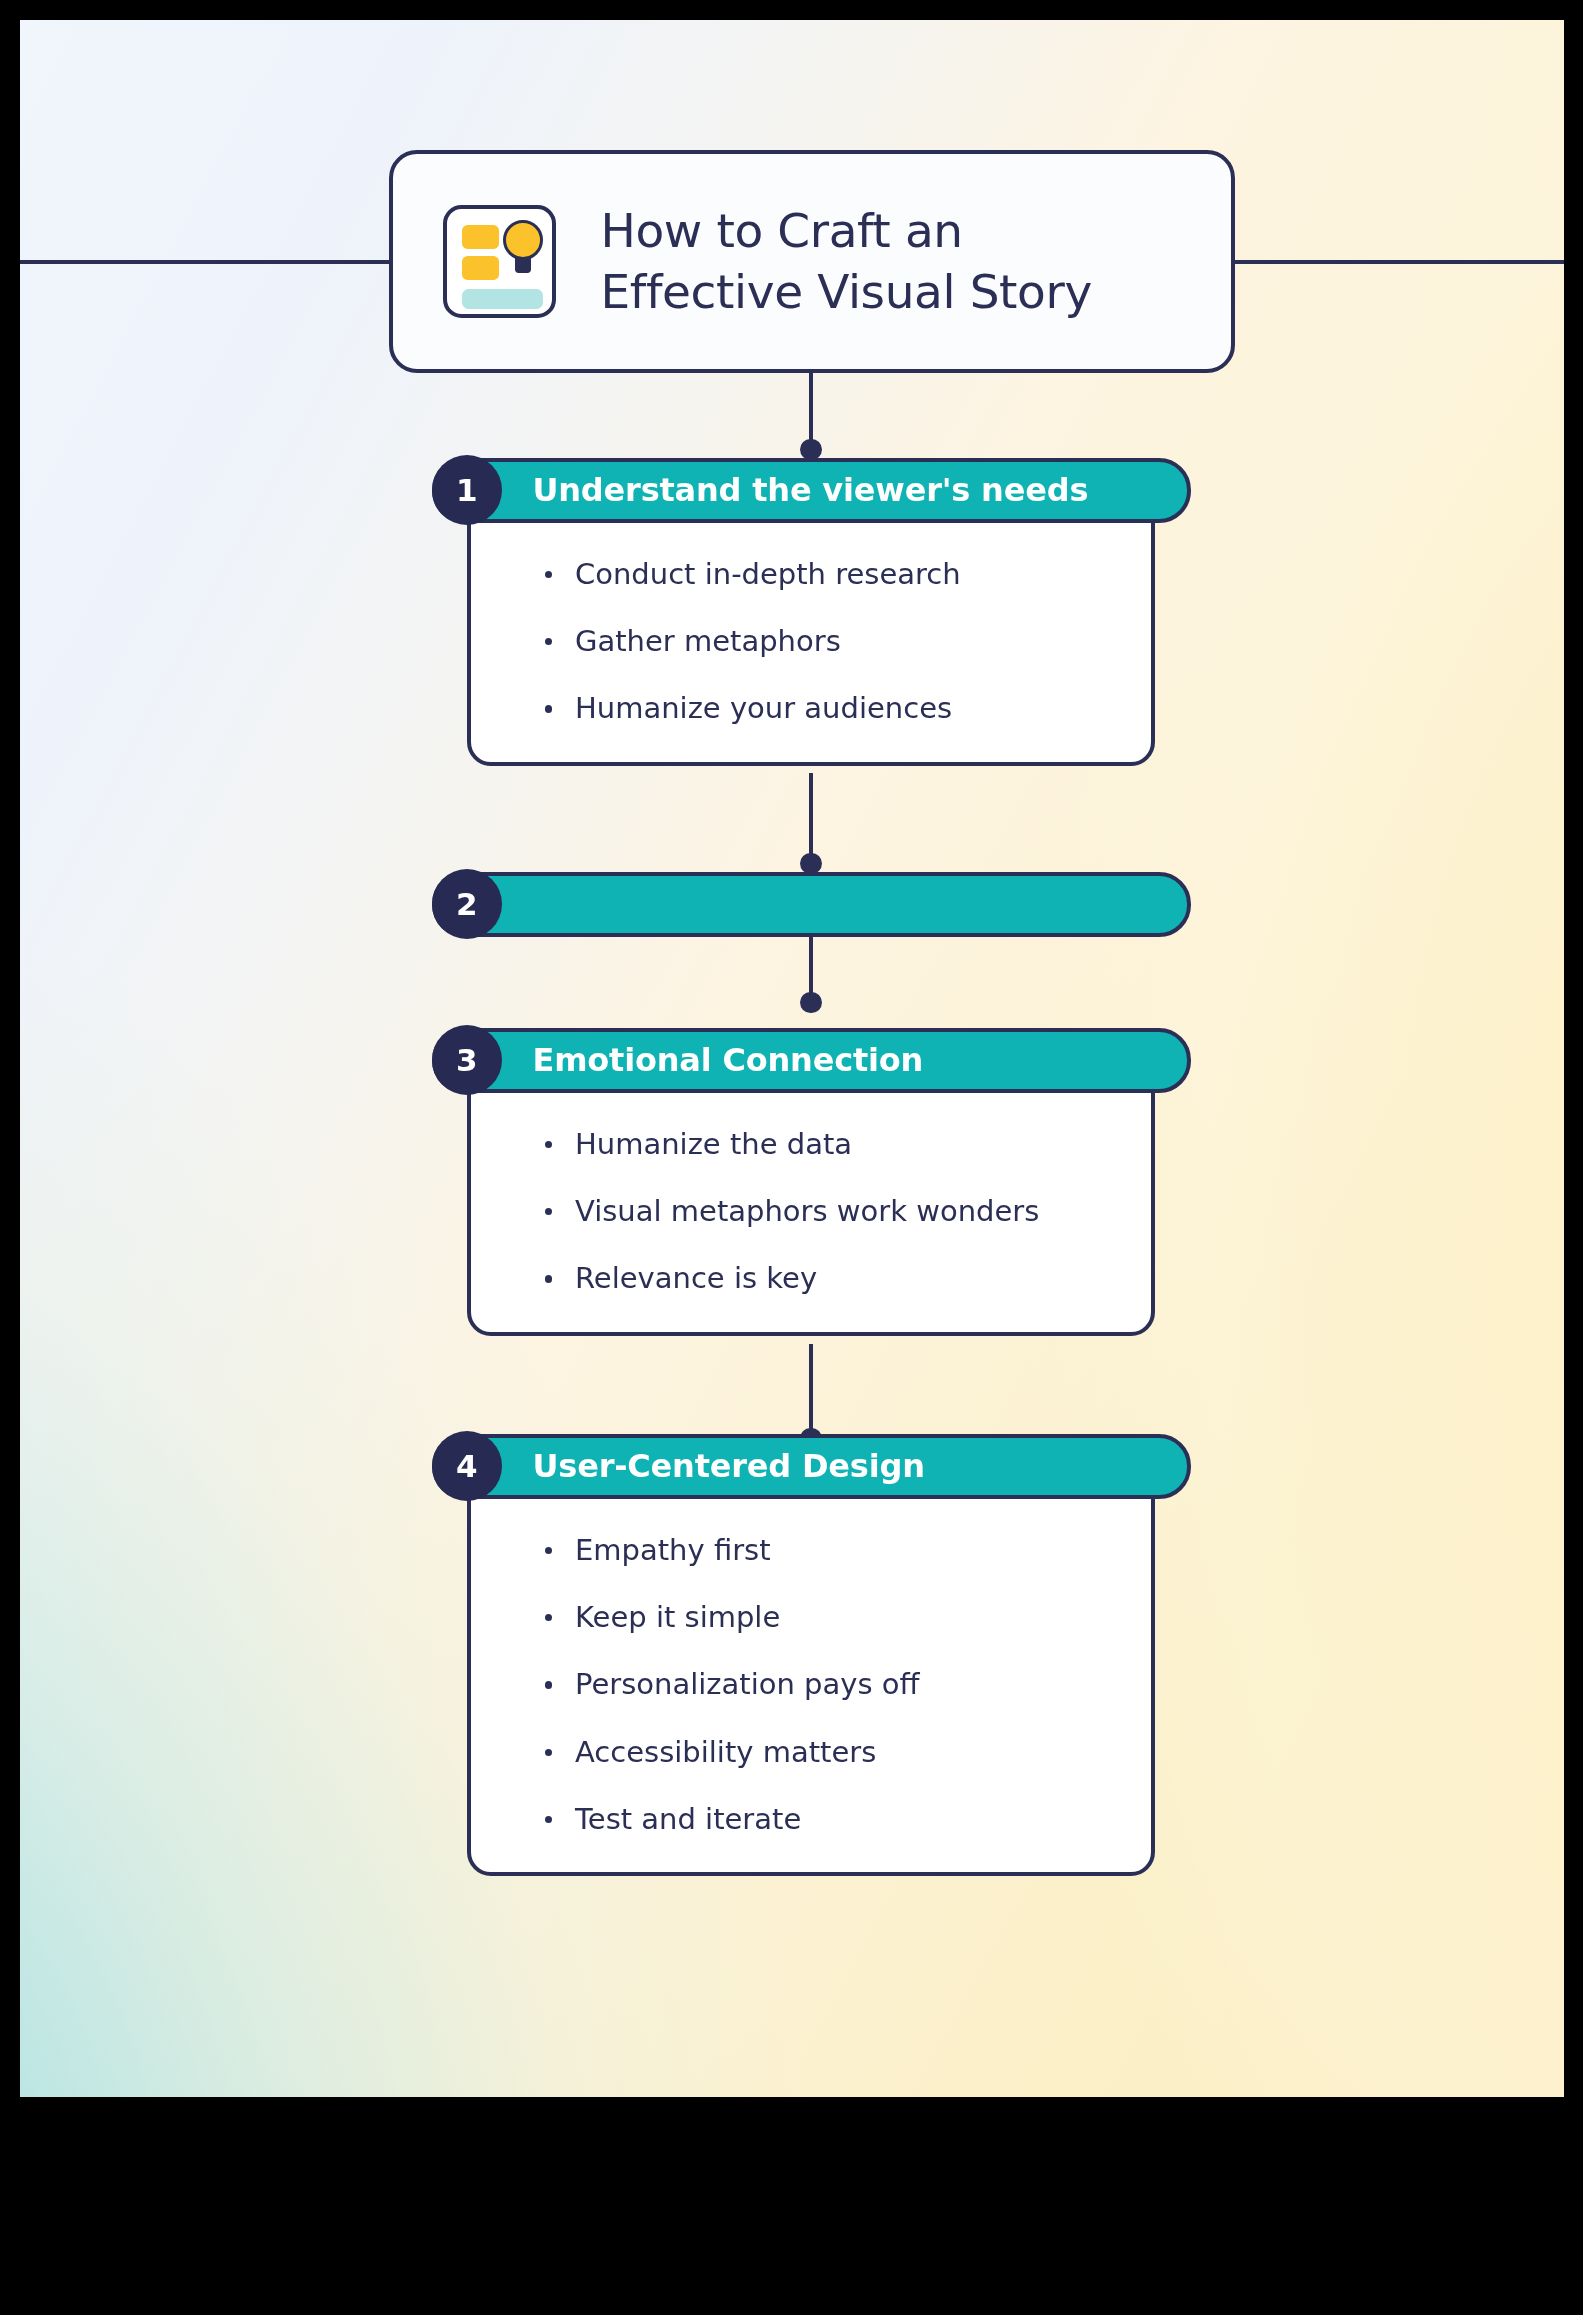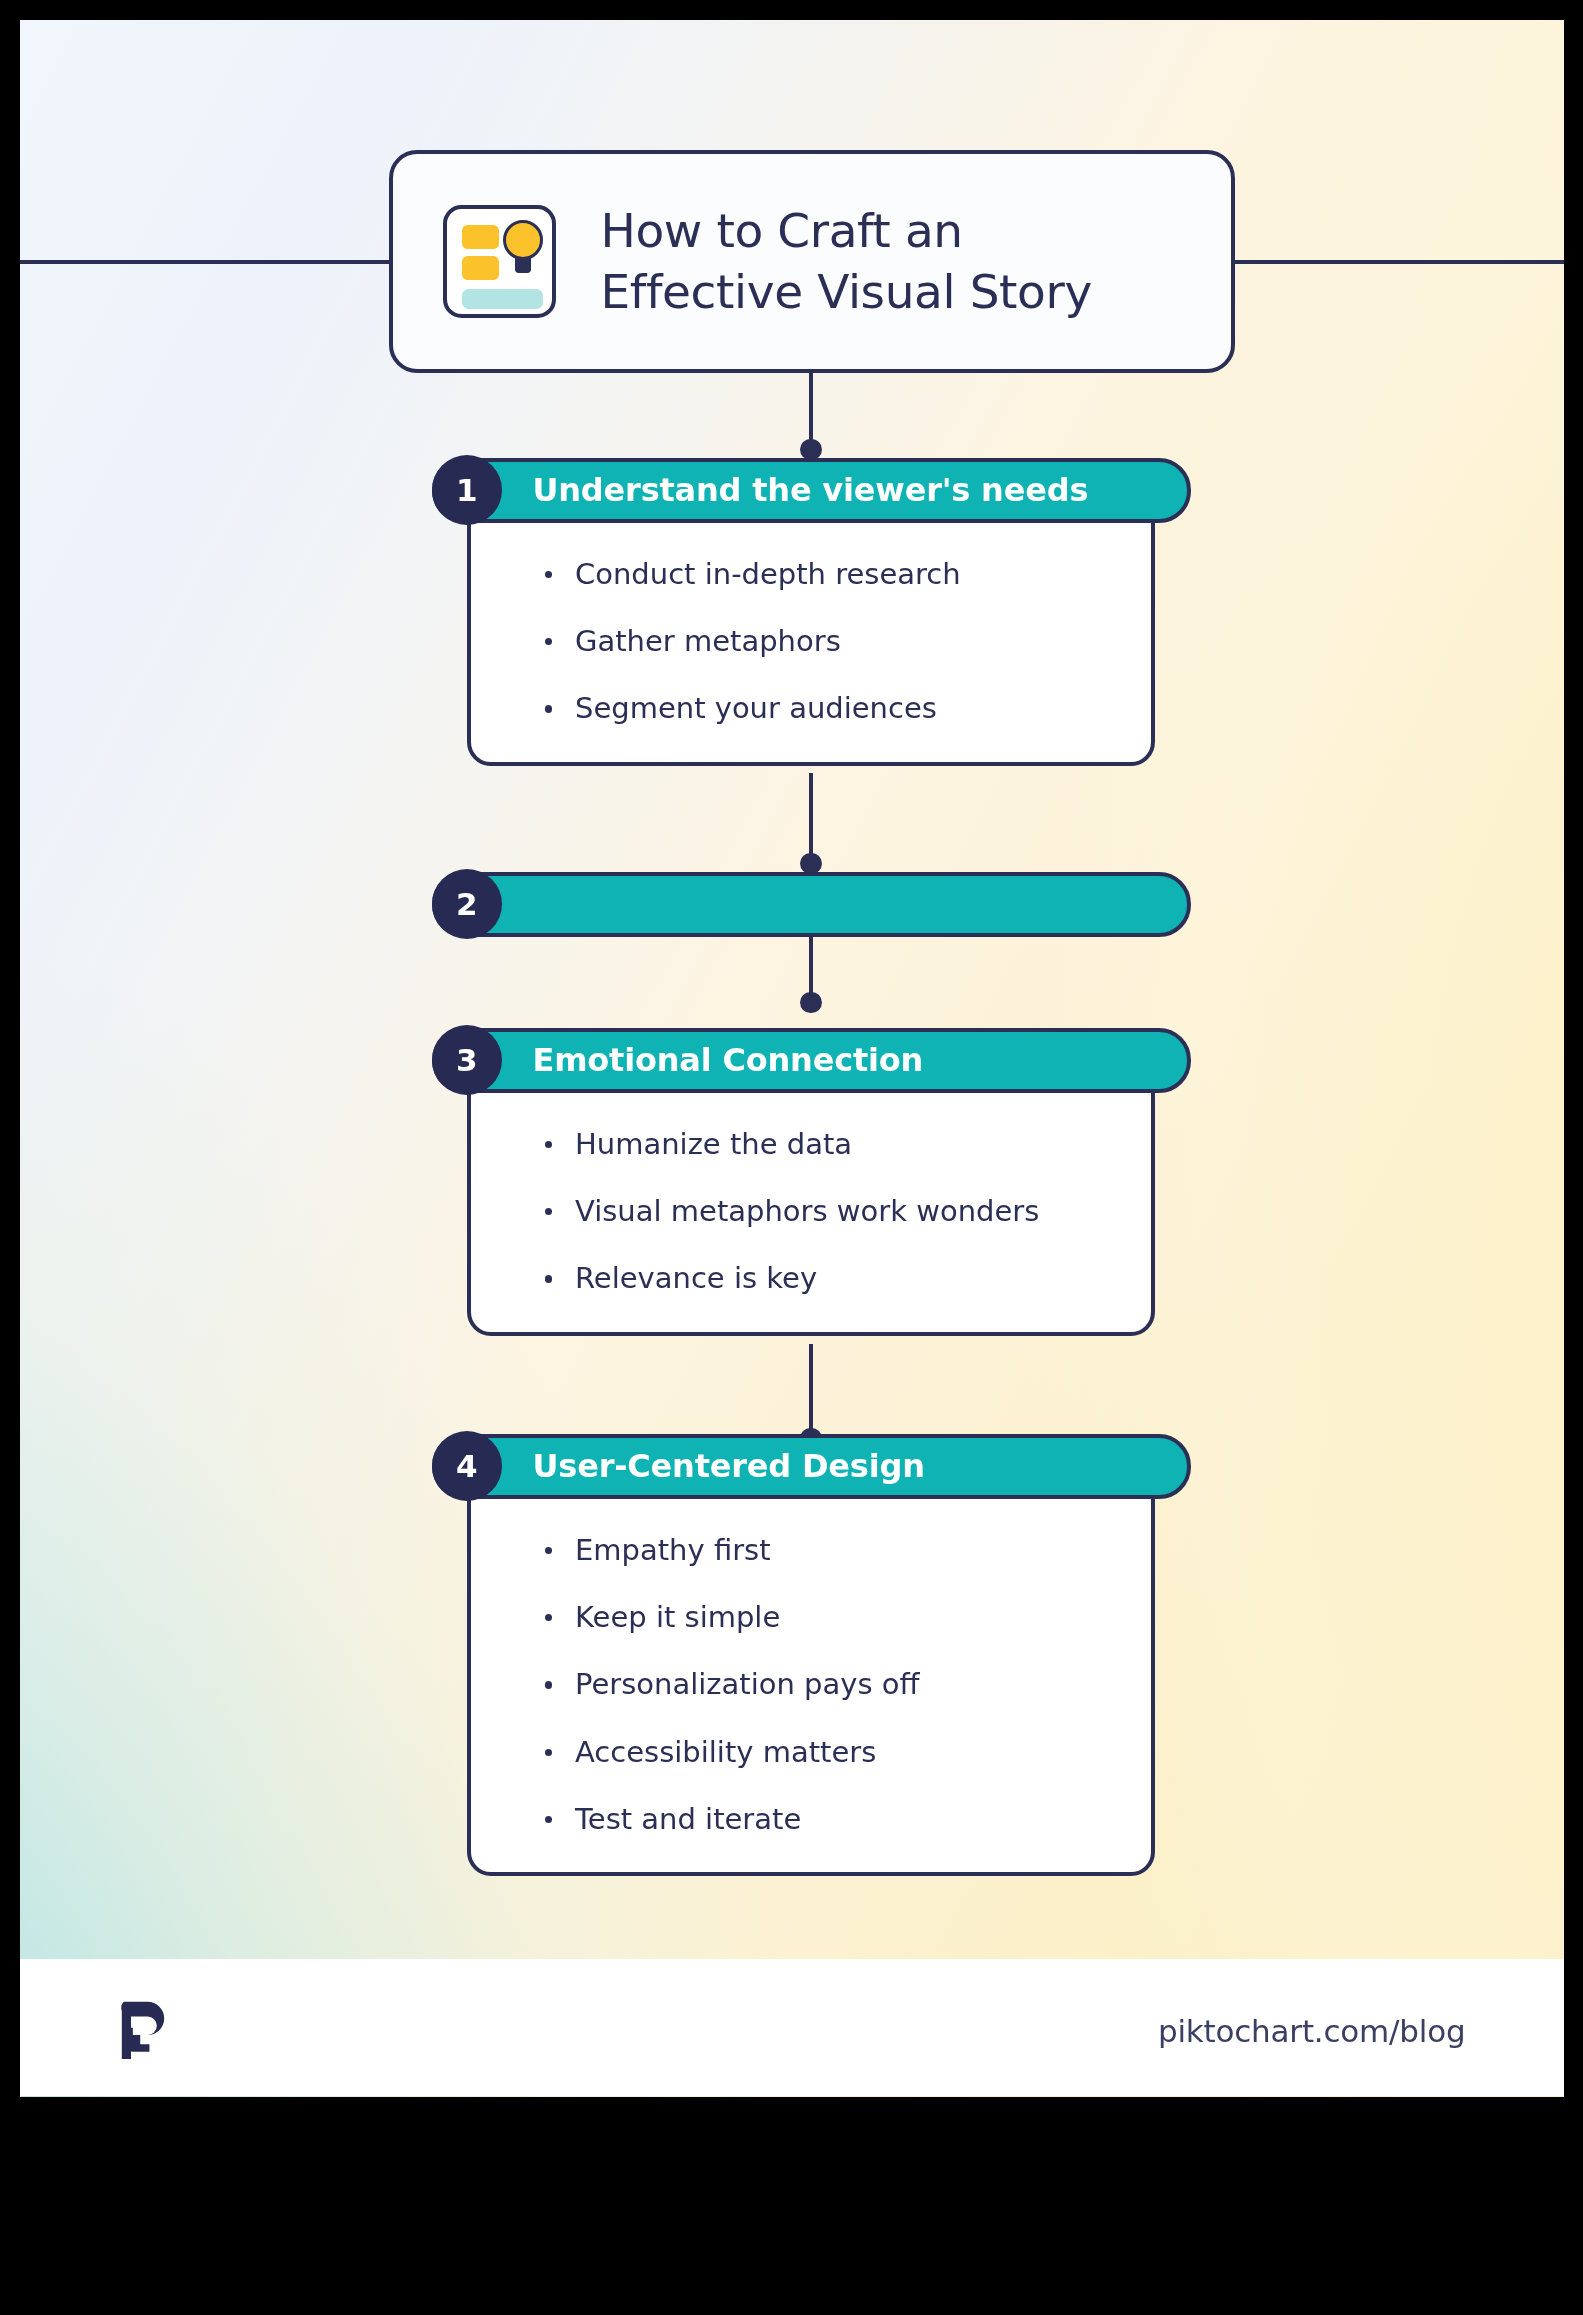--- a/index.html
+++ b/index.html
@@ -283,21 +283,21 @@
 
       <div class="step" style="top:438px;">
         <div class="step-header">
           <div class="step-badge">1</div>
           <div class="step-title">Understand the viewer's needs</div>
         </div>
         <div class="step-body">
           <ul class="bullets">
             <li>Conduct in-depth research</li>
             <li>Gather metaphors</li>
-            <li>Segment your audiences</li>
+            <li>Humanize your audiences</li>
           </ul>
         </div>
       </div>
 
       <div class="connector" style="top:753px;height:98px;">
         <div class="dot"></div>
       </div>
 
       <div class="step" style="top:852px;">
         <div class="step-header">
@@ -339,23 +339,15 @@
             <li>Personalization pays off</li>
             <li>Accessibility matters</li>
             <li>Test and iterate</li>
           </ul>
         </div>
       </div>
 
     </div>
   </div>
 
-  <div id="footer">
-    <div id="footer-inner">
-      <svg id="logo" viewBox="0 0 58 64">
-        <path d="M8 2 h26 a18 18 0 0 1 0 36 h-8 v10 h10 v8 h-18 a10 10 0 0 1 -10 -10 v-16 h10 v8 h16 a10 10 0 0 0 0 -20 h-18 v46 h-10 v-52 a10 10 0 0 1 2 -10 z" fill="#272a52"></path>
-      </svg>
-      <div id="footer-url">piktochart.com/blog</div>
-    </div>
-  </div>
 
 </div>
 
 
 </body></html>

